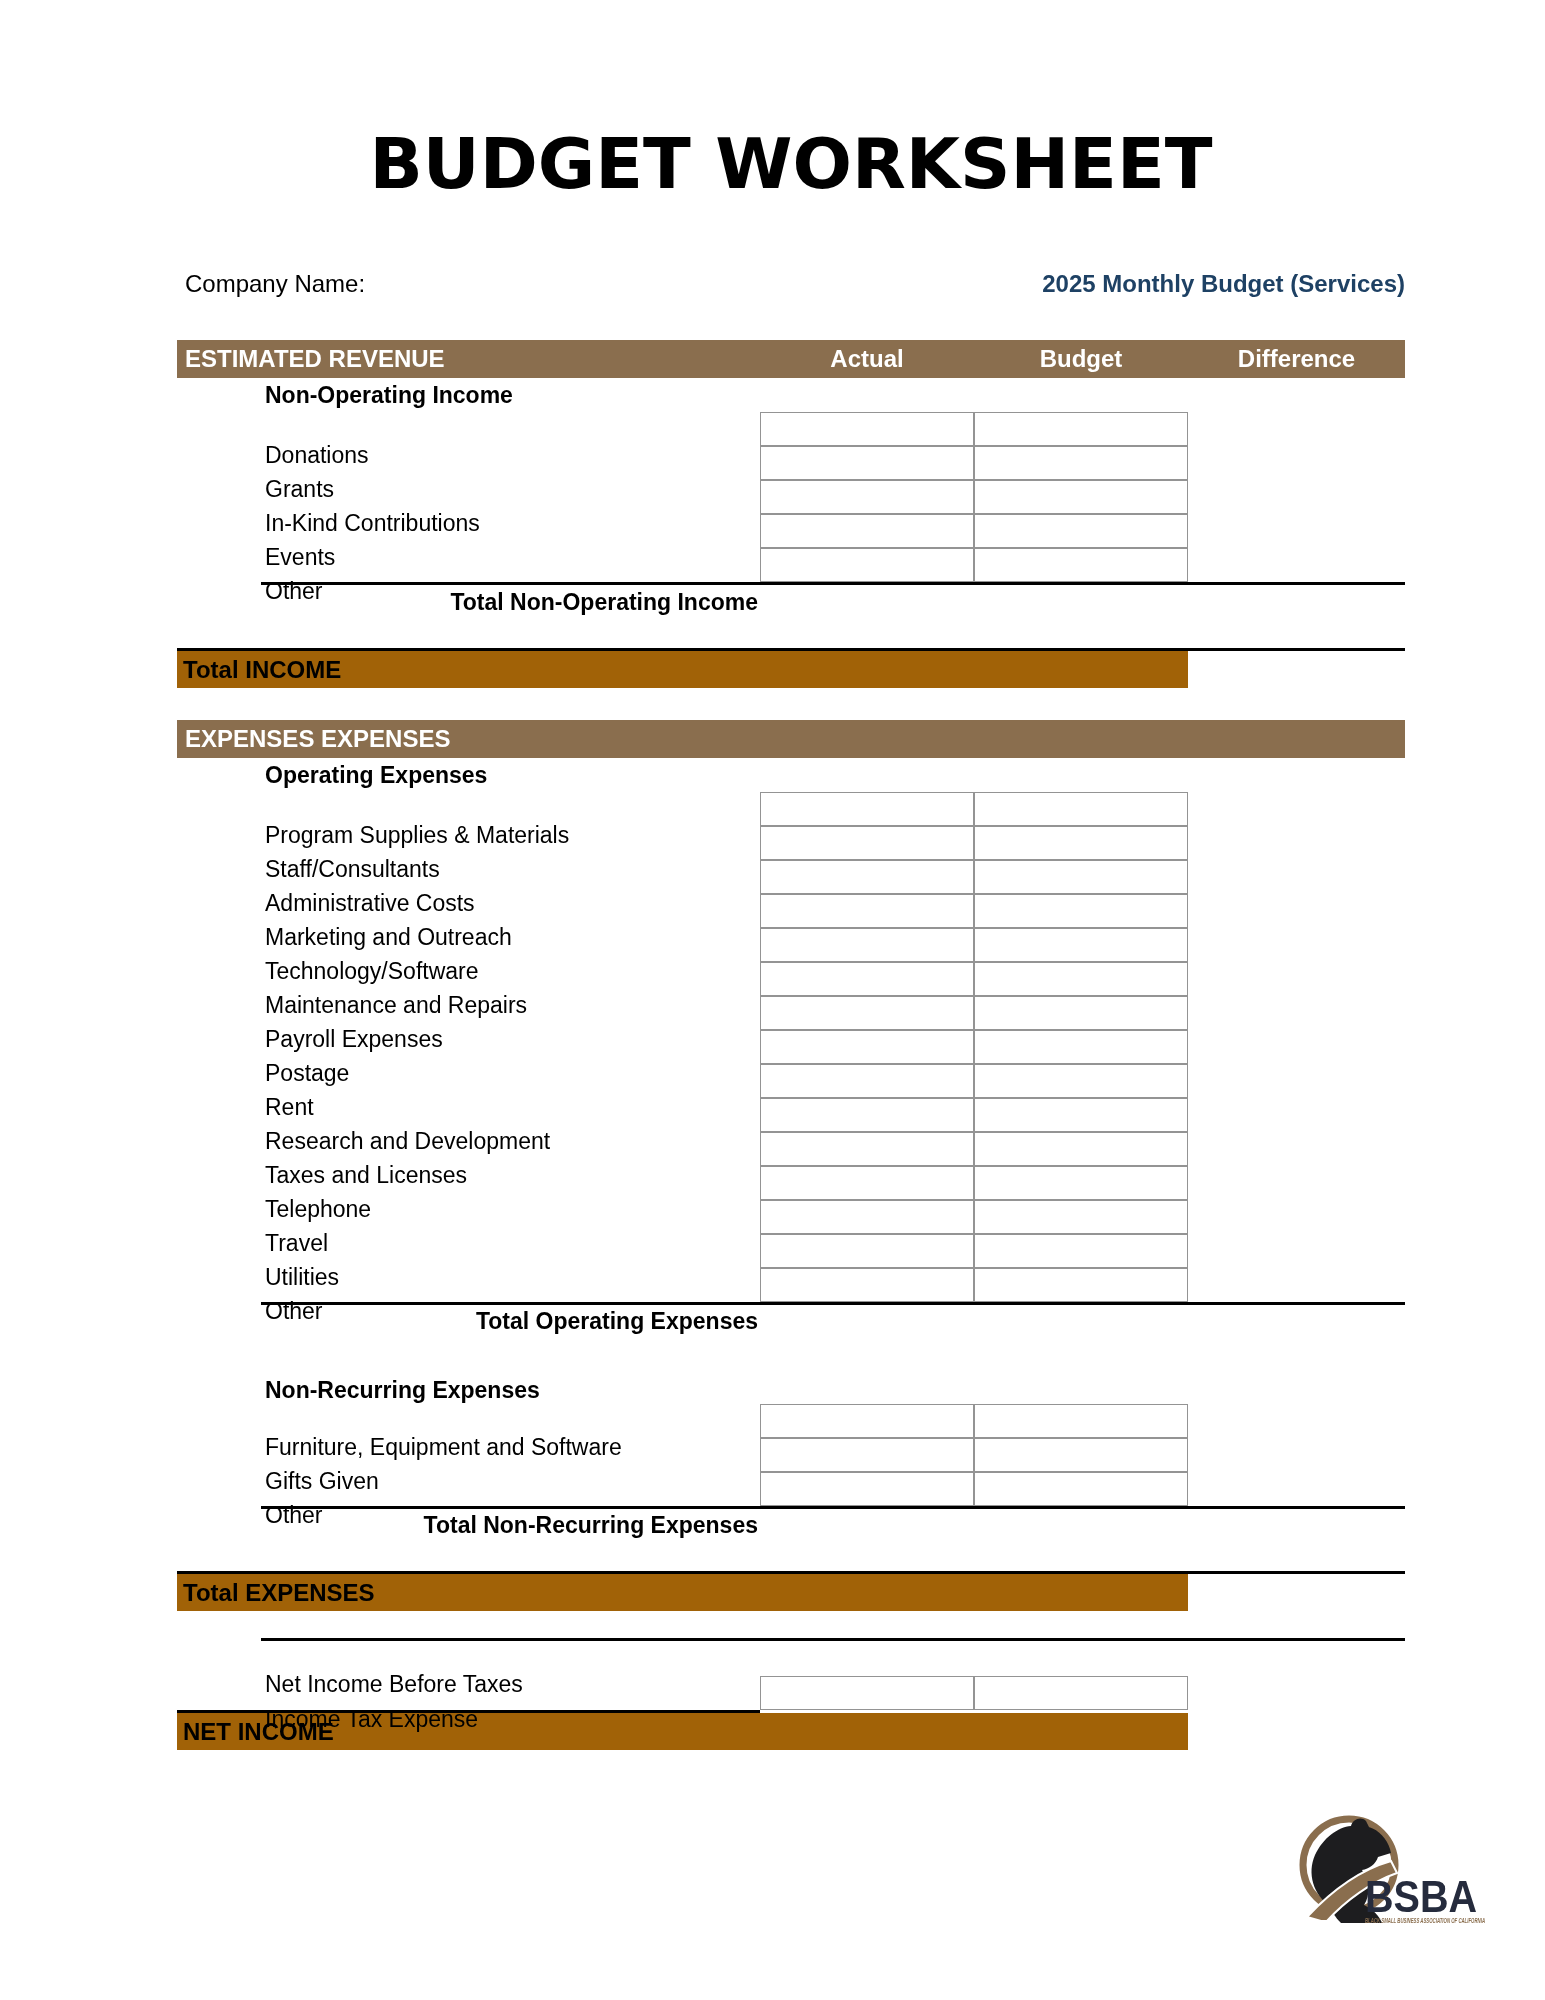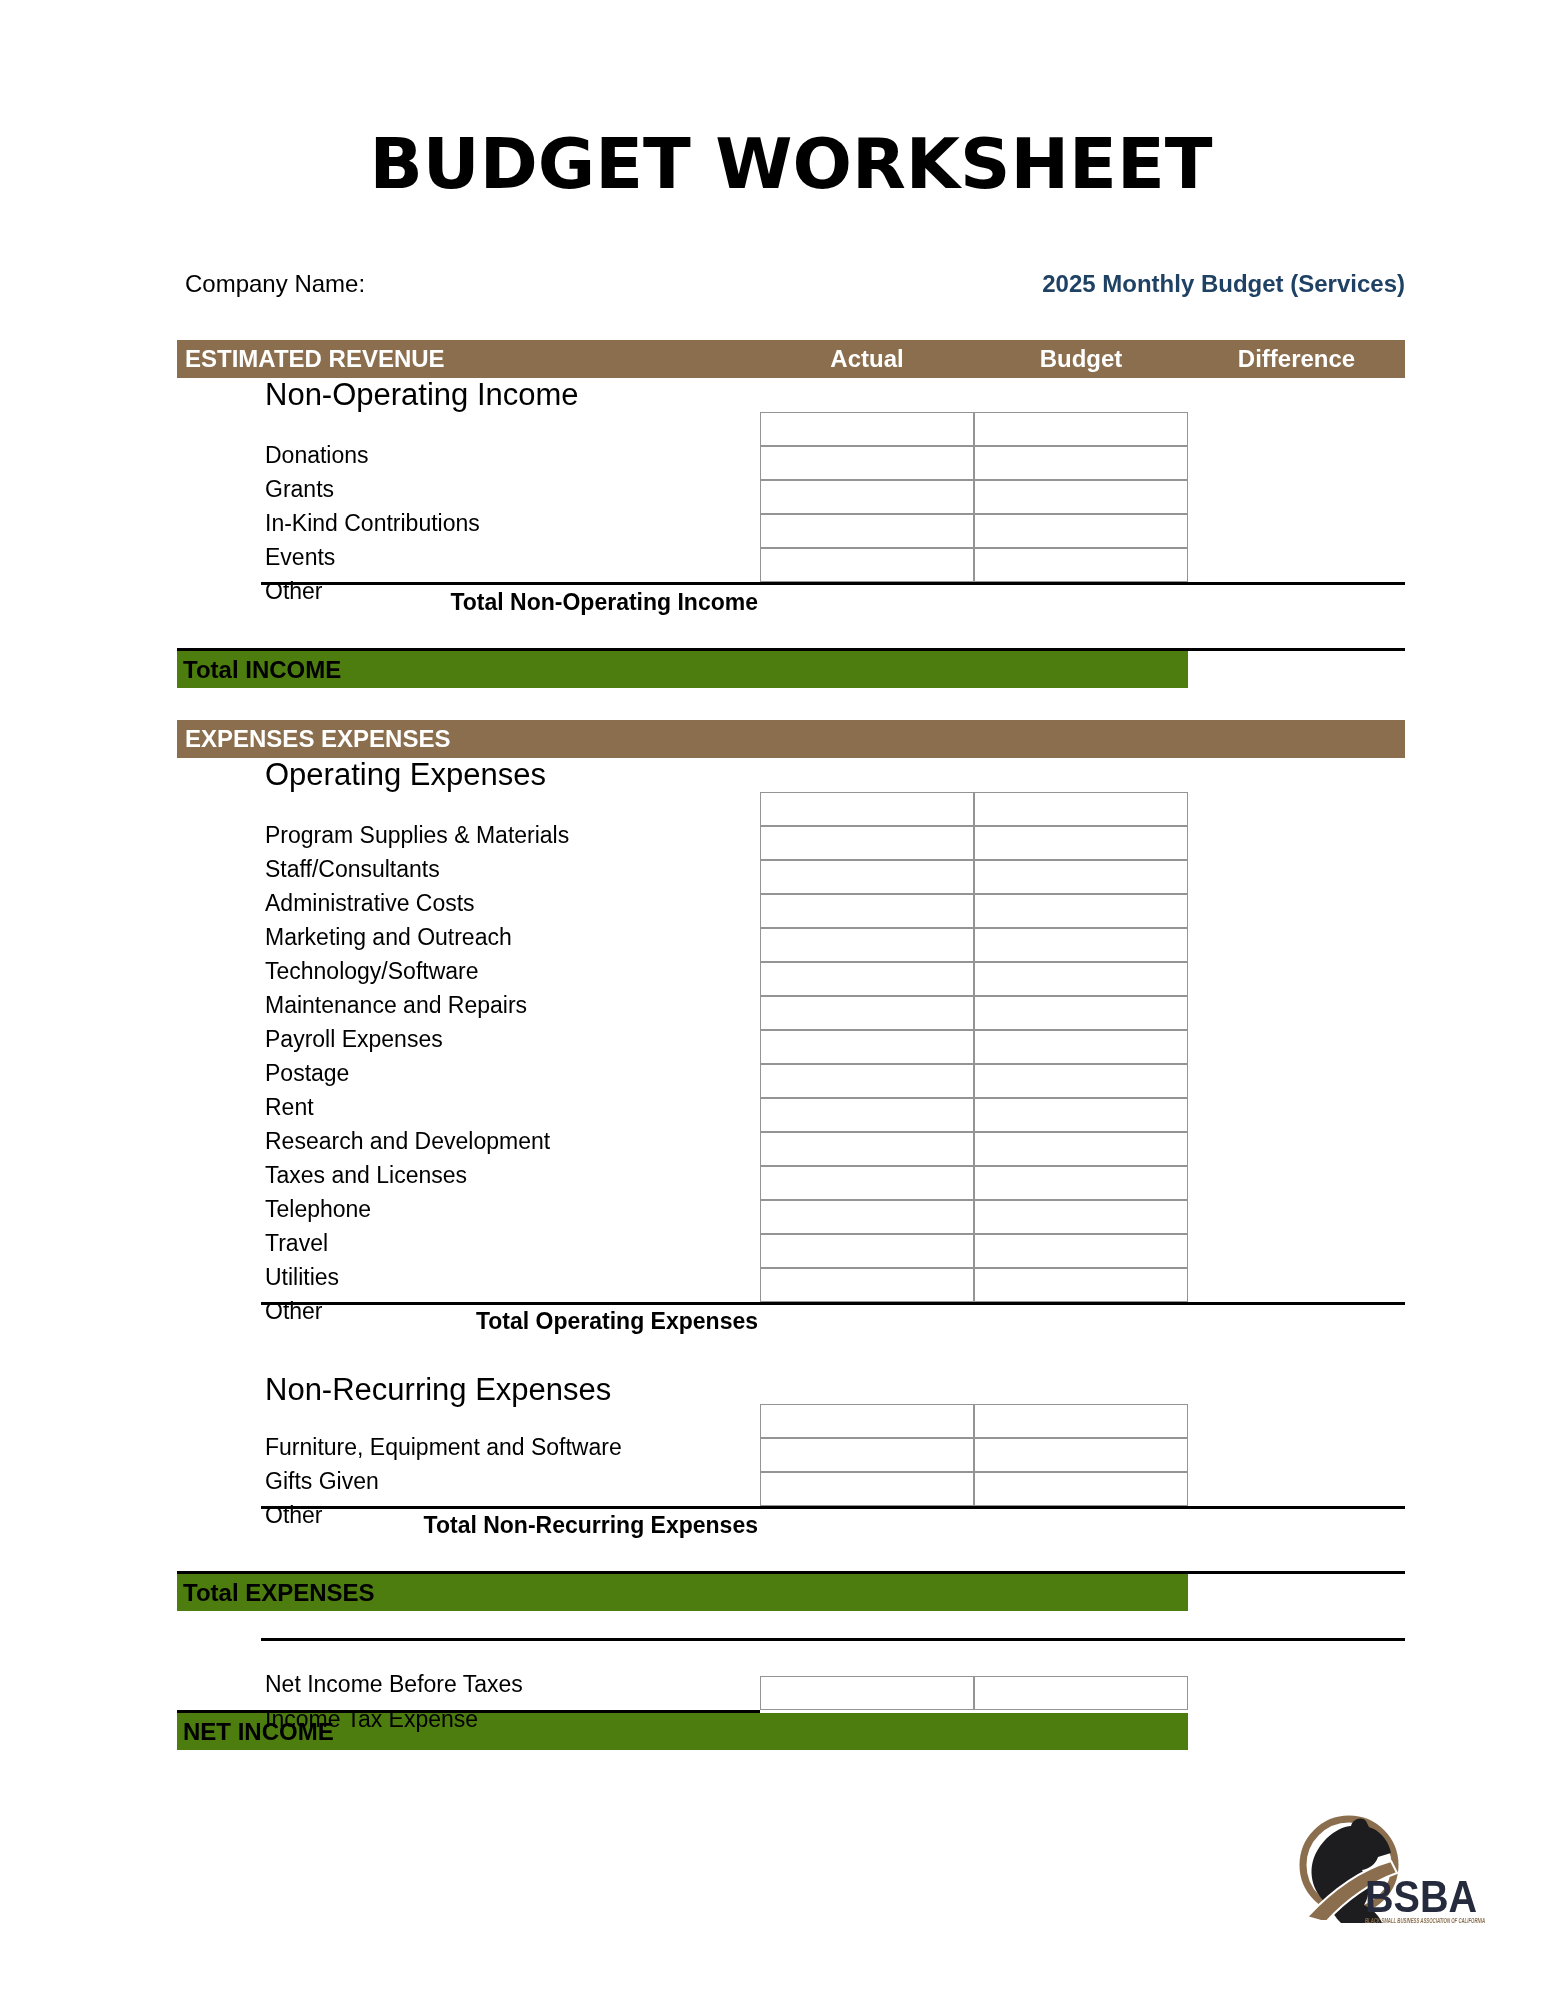--- a/index.html
+++ b/index.html
@@ -33,21 +33,21 @@
     height:38px;background:#8A6E4E;
     display:grid;grid-template-columns:583px 214px 214px 217px;
     align-items:center;color:#fff;font-weight:bold;font-size:24px;
   }
   .bar .t{padding-left:8px;}
   .bar .c{text-align:center;}
   .bar2{margin-top:32px;}
 
   .group-h{
     height:34px;display:flex;align-items:center;
-    font-weight:normal;font-size:31px;padding-left:88px;
+    font-weight:bold;font-size:23px;padding-left:88px;
   }
   .group-h.nre{margin-top:38px;height:28px;}
 
   .irow{display:grid;grid-template-columns:583px 214px 214px 217px;height:34px;}
   .lbl{display:flex;align-items:center;padding-left:88px;font-size:23px;margin-top:30px;}
   .cellbox{
     width:100%;height:34px;box-sizing:border-box;
     border:1px solid #949494;background:#fff;border-radius:0;
     font:23px "Liberation Sans",sans-serif;padding:0 6px;outline:none;
   }
@@ -60,21 +60,21 @@
   .rule.gap27{margin-top:27px;}
 
   .trow{display:grid;grid-template-columns:583px 1fr;height:35px;}
   .tlabel{
     display:flex;align-items:center;justify-content:flex-end;
     font-weight:bold;font-size:23px;padding-right:2px;
   }
 
   .band{
     width:1011px;height:37px;box-sizing:border-box;
-    background:#4d7c0f;display:flex;align-items:center;
+    background:#a16207;display:flex;align-items:center;
     padding-left:6px;font-weight:bold;font-size:24px;
   }
 
   .logo{position:absolute;left:1297px;top:1813px;width:200px;height:115px;}
 </style>
 </head>
 <body>
 
 <div class="page">
   <div class="content">

